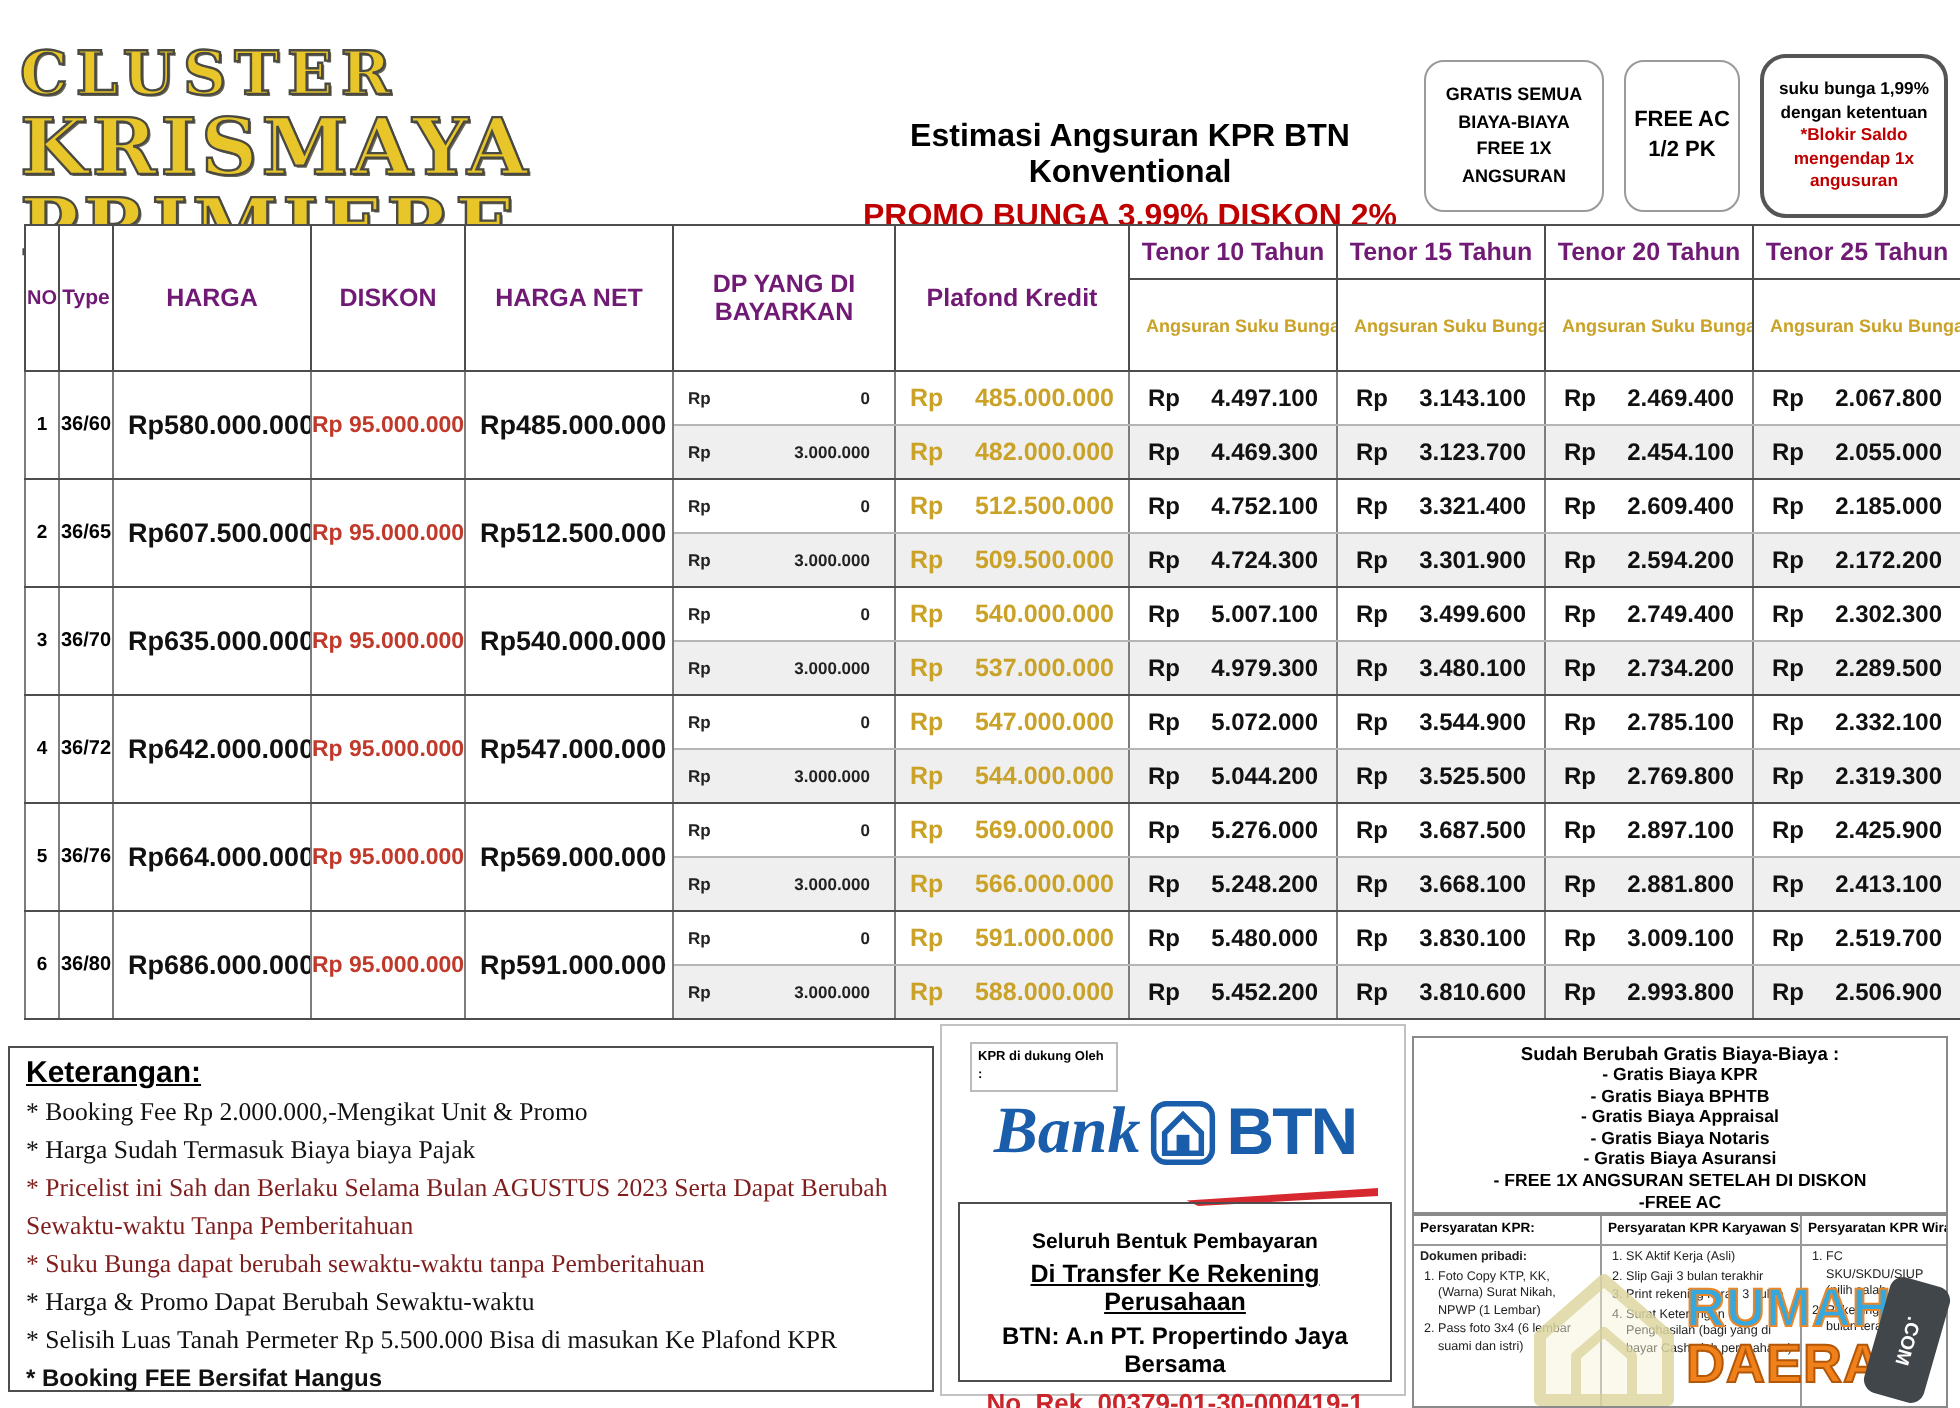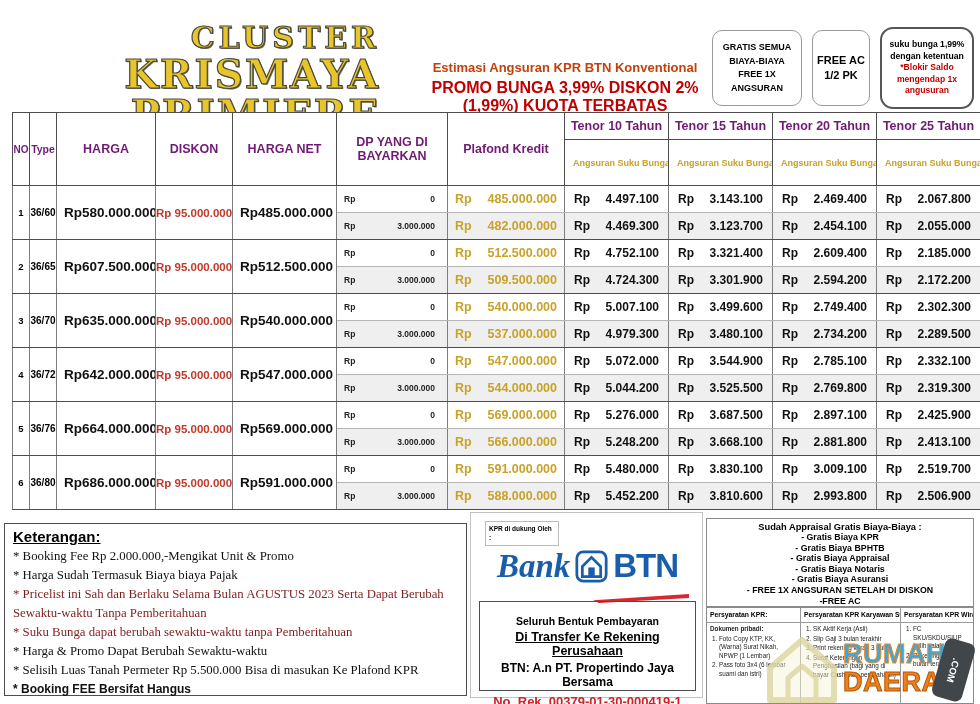--- a/index.html
+++ b/index.html
@@ -1,26 +1,26 @@
 <!DOCTYPE html>
 <html><head>
 <meta charset="utf-8">
 <style>
   * { margin:0; padding:0; box-sizing:border-box; }
   body { width:980px; height:704px; font-family:"Liberation Sans",sans-serif; background:#fff; }
   #page { position:relative; width:980px; height:704px; background:#fff; overflow:hidden; }
 
   
-  .title-block { position:absolute; left:10px; top:22px; width:370px; text-align:right;
+  .title-block { position:absolute; left:10px; top:22px; width:370px; text-align:left;
     font-family:"DejaVu Serif",serif; font-weight:bold; color:#e8c62a;
     -webkit-text-stroke:1.2px #4a4a42; text-shadow:1px 1px 0 #6b675a; line-height:1.05; }
   .title-l1 { font-size:30px; letter-spacing:4px; }
   .title-l2 { font-size:39px; letter-spacing:2px; }
   .subtitle-block { position:absolute; left:410px; top:60px; width:310px; text-align:center; }
-  .subtitle { font-size:13px; font-weight:bold; color:#c2410c; }
+  .subtitle { font-size:16px; font-weight:bold; color:#000000; }
   .promo { font-size:16px; font-weight:bold; color:#c00000; margin-top:4px; }
   .badge { position:absolute; border:1.5px solid #9a9a9a; border-radius:10px; background:#fff;
     display:flex; align-items:center; justify-content:center; text-align:center; font-weight:bold; }
   .badge1 { left:712px; top:30px; width:90px; height:76px; font-size:9px; padding:4px; line-height:1.5; }
   .badge2 { left:812px; top:30px; width:58px; height:76px; font-size:11px; line-height:1.4; border-radius:10px; }
   .badge3 { left:880px; top:27px; width:94px; height:82px; font-size:8.6px; padding:3px; line-height:1.35;
     border:2px solid #555; border-radius:13px; flex-direction:column; }
   .badge3 .red { color:#c00000; }
 
   
@@ -733,21 +733,21 @@
     </div>
     <div class="pay-box">
       <div class="pay-l1">Seluruh Bentuk Pembayaran</div>
       <div class="pay-l2">Di Transfer Ke Rekening Perusahaan</div>
       <div class="pay-l3">BTN: A.n PT. Propertindo Jaya Bersama</div>
       <div class="pay-l4">No. Rek. 00379-01-30-000419-1</div>
     </div>
   </div>
 
   <div class="gratis-box">
-    <div class="gratis-title">Sudah Appraisal Gratis Biaya-Biaya  :</div>
+    <div class="gratis-title">Sudah Berubah Gratis Biaya-Biaya  :</div>
     <div class="gratis-item">- Gratis Biaya KPR</div>
     <div class="gratis-item">- Gratis Biaya BPHTB</div>
     <div class="gratis-item">- Gratis Biaya Appraisal</div>
     <div class="gratis-item">- Gratis Biaya Notaris</div>
     <div class="gratis-item">- Gratis Biaya Asuransi</div>
     <div class="gratis-item">- FREE 1X ANGSURAN SETELAH DI DISKON</div>
     <div class="gratis-item">-FREE AC</div>
   </div>
 
   <div class="syarat">

